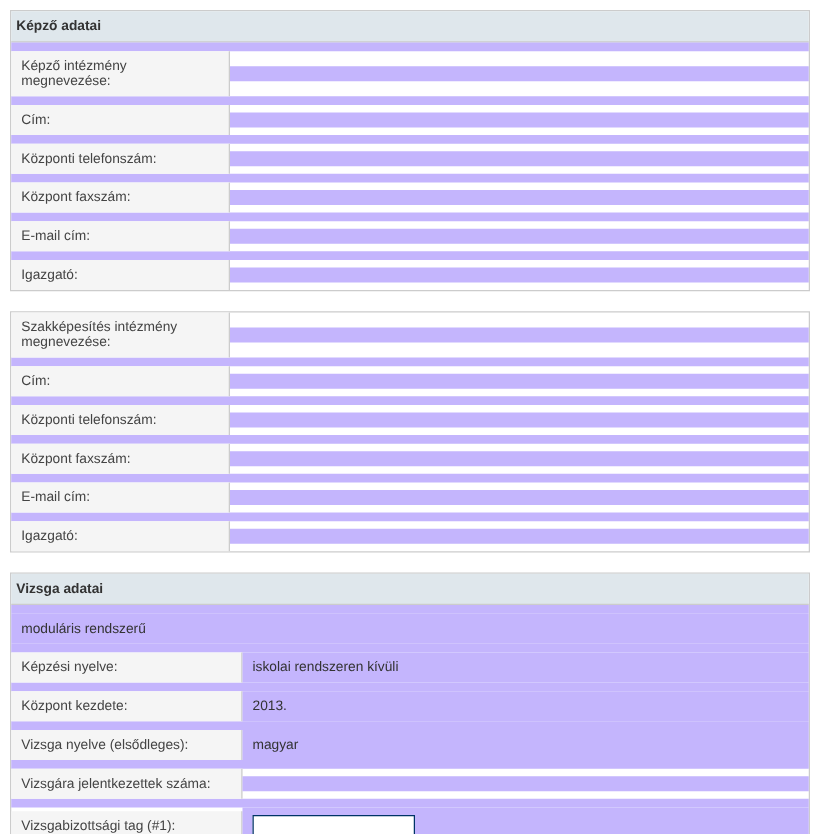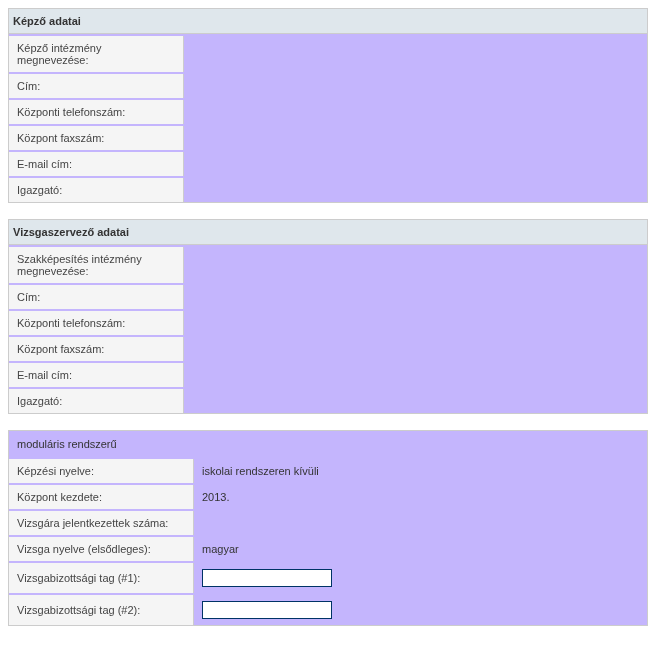--- a/index.html
+++ b/index.html
@@ -21,22 +21,23 @@
     }
     .section-header {
       background: #dfe7ec;
       padding: 6px 4px;
       font-weight: bold;
       color: #333;
       border-bottom: 1px solid #ccc;
     }
     .row {
       display: flex;
-      border-top: 2px solid #c4b5fd;
+      border-top: 7px solid #c4b5fd;
       min-height: 26px;
+      align-items: center;
     }
     .row:first-of-type {
       border-top: none;
     }
     .label-cell {
       width: 175px;
       flex-shrink: 0;
       background: #f5f5f5;
       padding: 6px 8px;
       border-right: 1px solid #ccc;
@@ -91,21 +92,20 @@
     <div class="label-cell">E-mail cím:</div>
     <div class="value-cell"></div>
   </div>
   <div class="row">
     <div class="label-cell">Igazgató:</div>
     <div class="value-cell"></div>
   </div>
 </div>
 
 <div class="section">
-  <div class="section-header">Vizsgaszervező adatai</div>
 
   <div class="row">
     <div class="label-cell">Szakképesítés intézmény megnevezése:</div>
     <div class="value-cell"></div>
   </div>
   <div class="row">
     <div class="label-cell">Cím:</div>
     <div class="value-cell"></div>
   </div>
   <div class="row">
@@ -120,39 +120,40 @@
     <div class="label-cell">E-mail cím:</div>
     <div class="value-cell"></div>
   </div>
   <div class="row">
     <div class="label-cell">Igazgató:</div>
     <div class="value-cell"></div>
   </div>
 </div>
 
 <div class="section">
+  <div class="section-header">Vizsga adatai</div>
 
   <div class="row">
     <div class="value-cell">moduláris rendszerű</div>
   </div>
   <div class="row">
     <div class="label-cell">Képzési nyelve:</div>
     <div class="value-cell">iskolai rendszeren kívüli</div>
   </div>
   <div class="row">
     <div class="label-cell">Központ kezdete:</div>
     <div class="value-cell">2013.</div>
   </div>
   <div class="row">
+    <div class="label-cell">Vizsga nyelve (elsődleges):</div>
+    <div class="value-cell">magyar</div>
+  </div>
+  <div class="row">
     <div class="label-cell">Vizsgára jelentkezettek száma:</div>
     <div class="value-cell"></div>
-  </div>
-  <div class="row">
-    <div class="label-cell">Vizsga nyelve (elsődleges):</div>
-    <div class="value-cell">magyar</div>
   </div>
   <div class="row">
     <div class="label-cell">Vizsgabizottsági tag (#1):</div>
     <div class="value-cell">
       <input type="text" class="input-box" value="" style="">
     </div>
   </div>
   <div class="row">
     <div class="label-cell">Vizsgabizottsági tag (#2):</div>
     <div class="value-cell">

